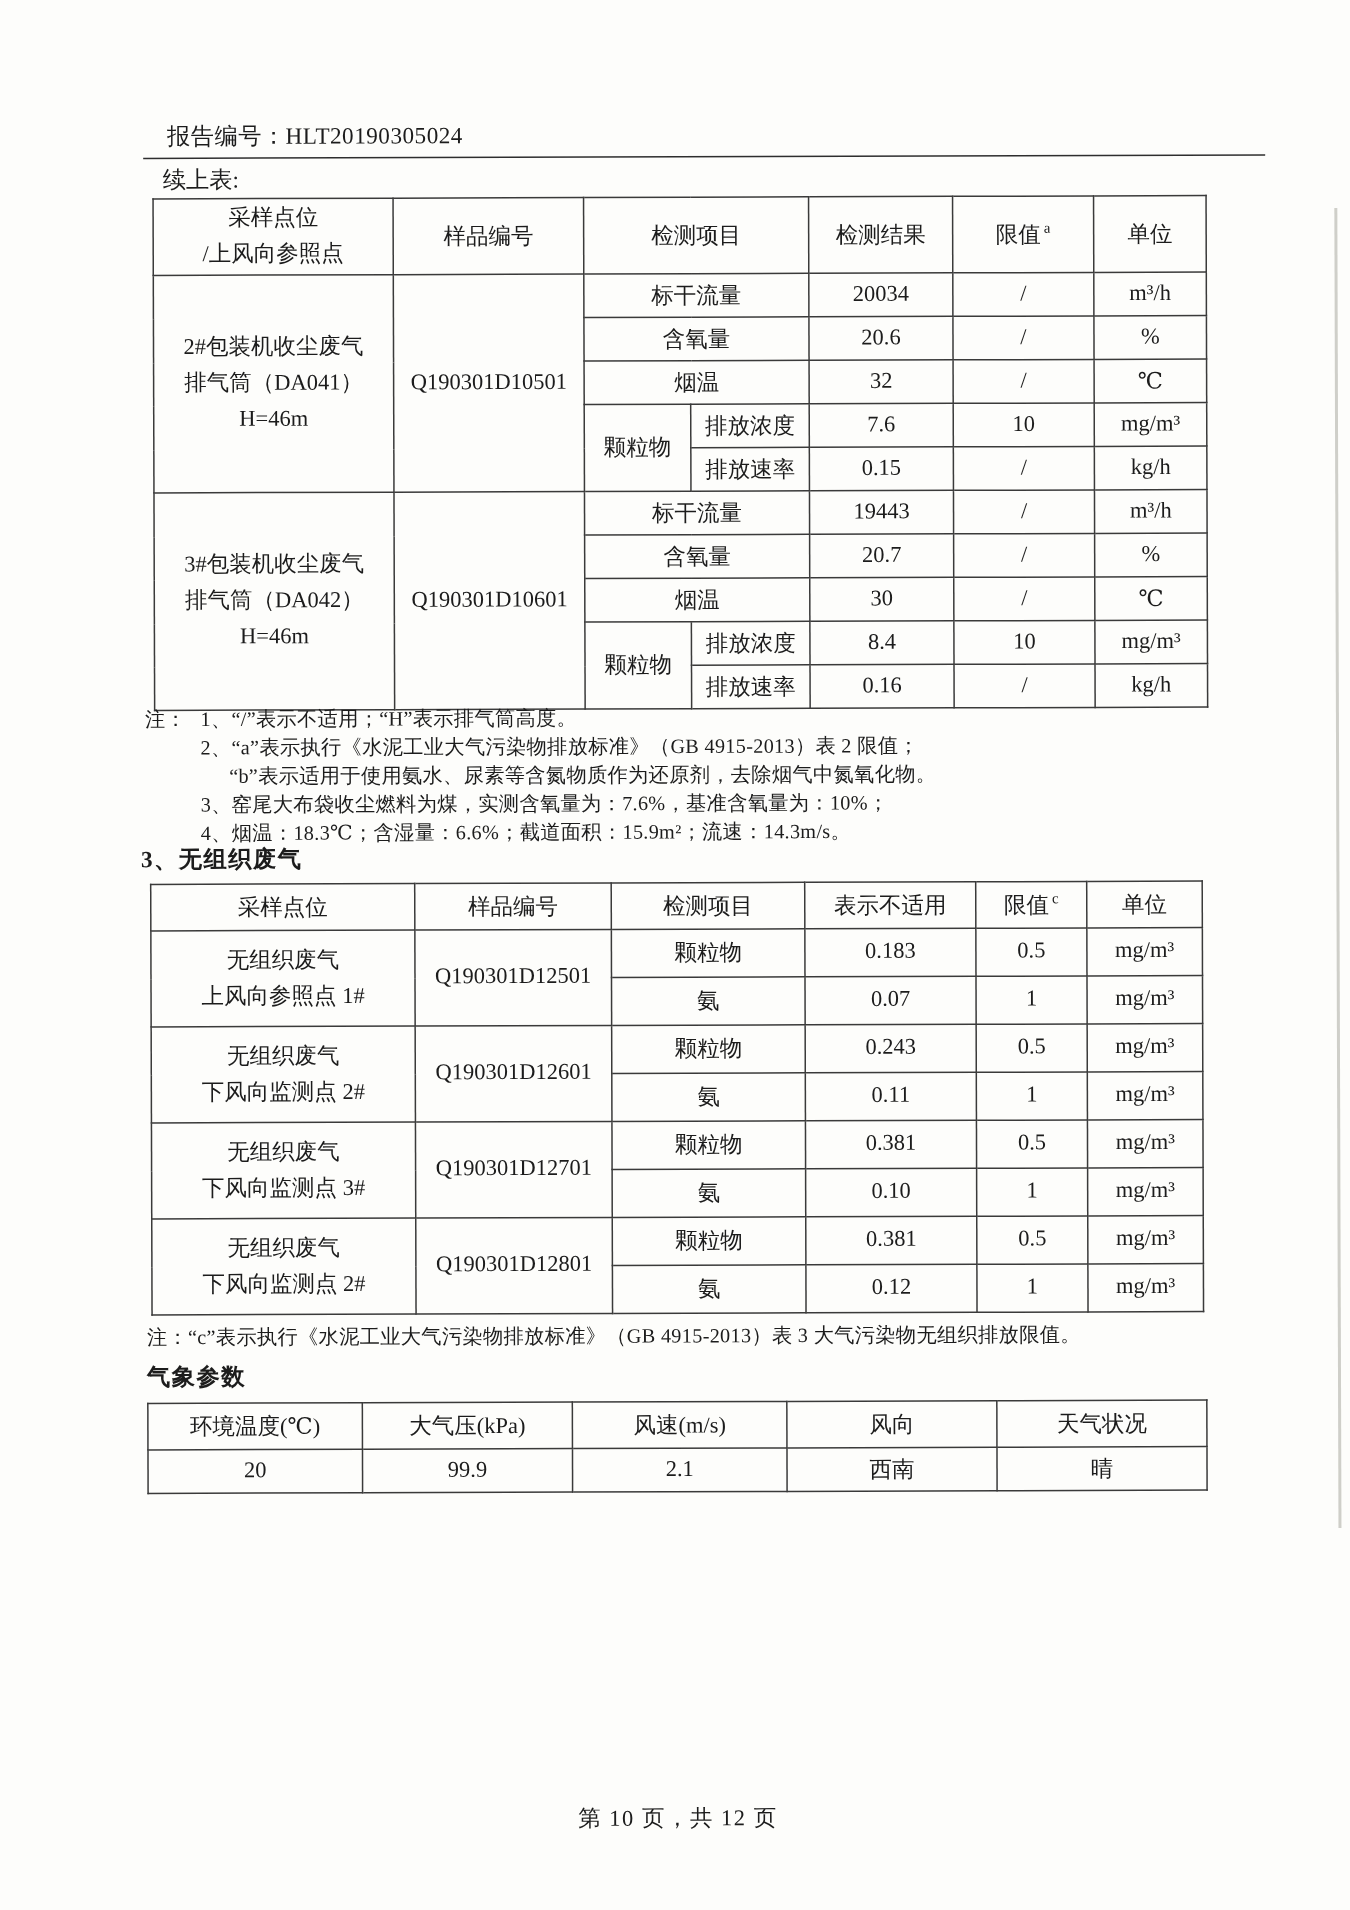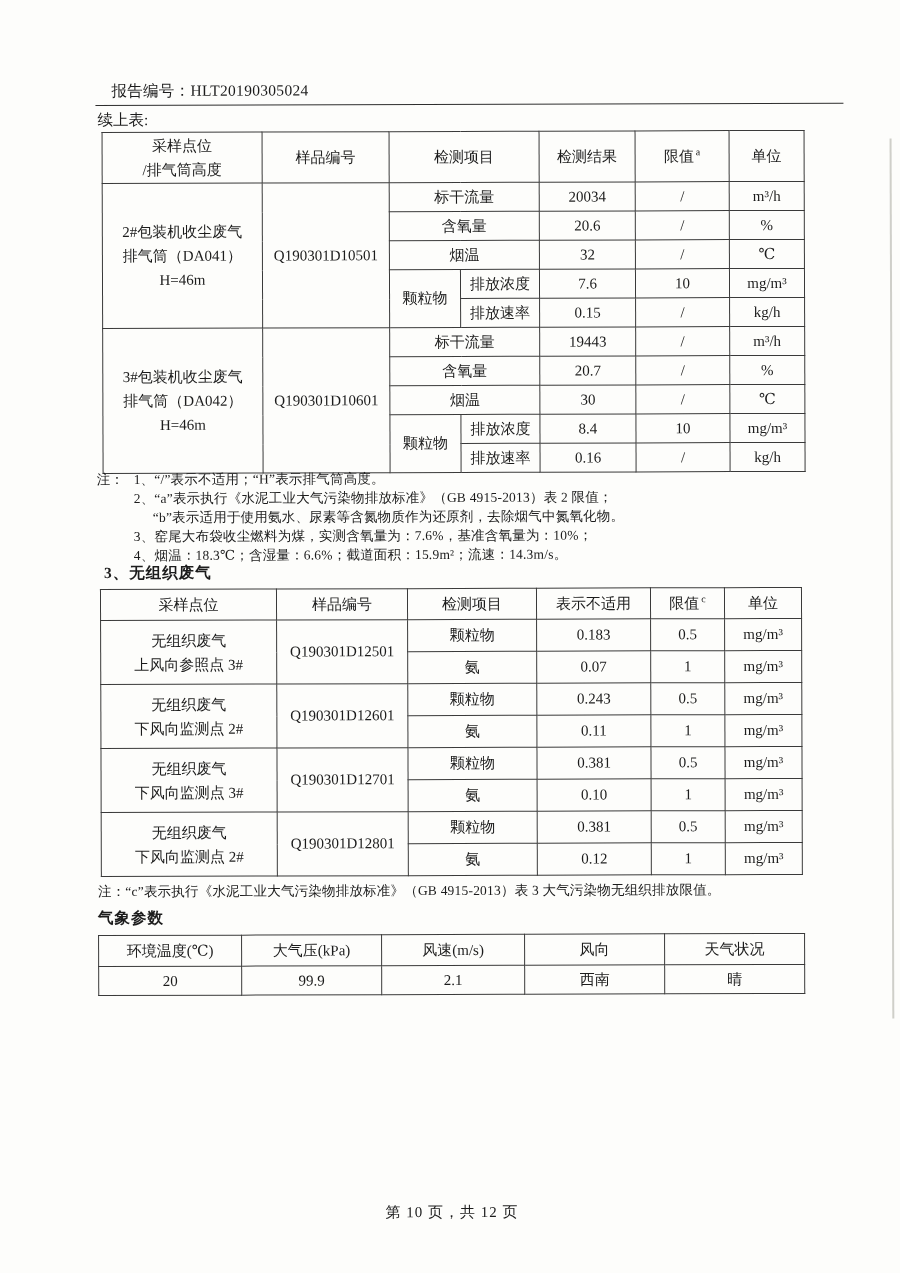--- a/index.html
+++ b/index.html
@@ -7,39 +7,39 @@
     width:900px;height:1273px;position:relative;
     background:#fdfdfb;
     font-family:"Liberation Serif","DejaVu Serif",serif;
     color:#1c1c1c;
   }
   #sheet{position:absolute;inset:0;transform:rotate(-0.18deg);transform-origin:450px 600px;}
   .abs{position:absolute;}
 
   .report-line{left:113px;top:80px;font-size:15.5px;letter-spacing:0.3px;}
   .top-rule{left:97px;top:104px;width:748px;border-top:1.8px solid #2e2e2e;height:0;}
-  .continued{left:99px;top:109px;font-size:15.5px;}
+  .continued{left:110px;top:109px;font-size:15.5px;}
 
   .tbl{border-collapse:collapse;table-layout:fixed;background:transparent;}
   .tbl td{
     border:1.6px solid #3a3a3a;text-align:center;vertical-align:middle;
     font-size:15px;padding:1px 2px;color:#1c1c1c;
   }
   .blk{display:block;line-height:1.6;}
   sup{font-size:10px;margin-left:2px;}
 
   .t1{left:103px;top:131px;}
   .t1 tr{height:29px;}
   .t1 tr.hrow{height:47px;}
 
   .notes1{left:97px;top:469px;display:flex;font-size:13.5px;line-height:19px;letter-spacing:0.2px;}
   .note-label{width:37px;flex:none;}
   .indent-b{margin-left:19px;}
 
-  .sec-title{left:104px;top:562px;font-size:15.5px;font-weight:bold;letter-spacing:1px;}
+  .sec-title{left:94px;top:562px;font-size:15.5px;font-weight:bold;letter-spacing:1px;}
 
   .t2{left:100px;top:588px;}
   .t2 tr{height:32px;}
   .t2 tr.hrow{height:31px;}
 
   .note-c{left:97px;top:882px;font-size:13.5px;letter-spacing:0.2px;}
 
   .weather-title{left:97px;top:907px;font-size:15.5px;font-weight:bold;letter-spacing:1px;}
   .t3{left:97px;top:934px;}
   .t3 tr{height:29px;}
@@ -67,21 +67,21 @@
         <col style="width:71px">
         <col style="width:79px">
         <col style="width:96px">
         <col style="width:94px">
         <col style="width:75px">
     </colgroup>
     <tbody>
         <tr class="hrow">
       <td>
         <span class="blk">采样点位</span>
-        <span class="blk">/排气筒高度</span>
+        <span class="blk">/上风向参照点</span>
       </td>
       <td>样品编号</td>
       <td colspan="2">检测项目</td>
       <td>检测结果</td>
       <td><span>限值</span><sup>a</sup></td>
       <td>单位</td>
     </tr>
 
     <tr>
       <td rowspan="5">
@@ -189,21 +189,21 @@
       <td>样品编号</td>
       <td>检测项目</td>
       <td>表示不适用</td>
       <td><span>限值</span><sup>c</sup></td>
       <td>单位</td>
     </tr>
 
     <tr>
       <td rowspan="2">
         <span class="blk">无组织废气</span>
-        <span class="blk">上风向参照点 3#</span>
+        <span class="blk">上风向参照点 1#</span>
       </td>
       <td rowspan="2">Q190301D12501</td>
       <td>颗粒物</td>
       <td>0.183</td>
       <td>0.5</td>
       <td>mg/m³</td>
     </tr>
     <tr>
       <td>氨</td>
       <td>0.07</td>

